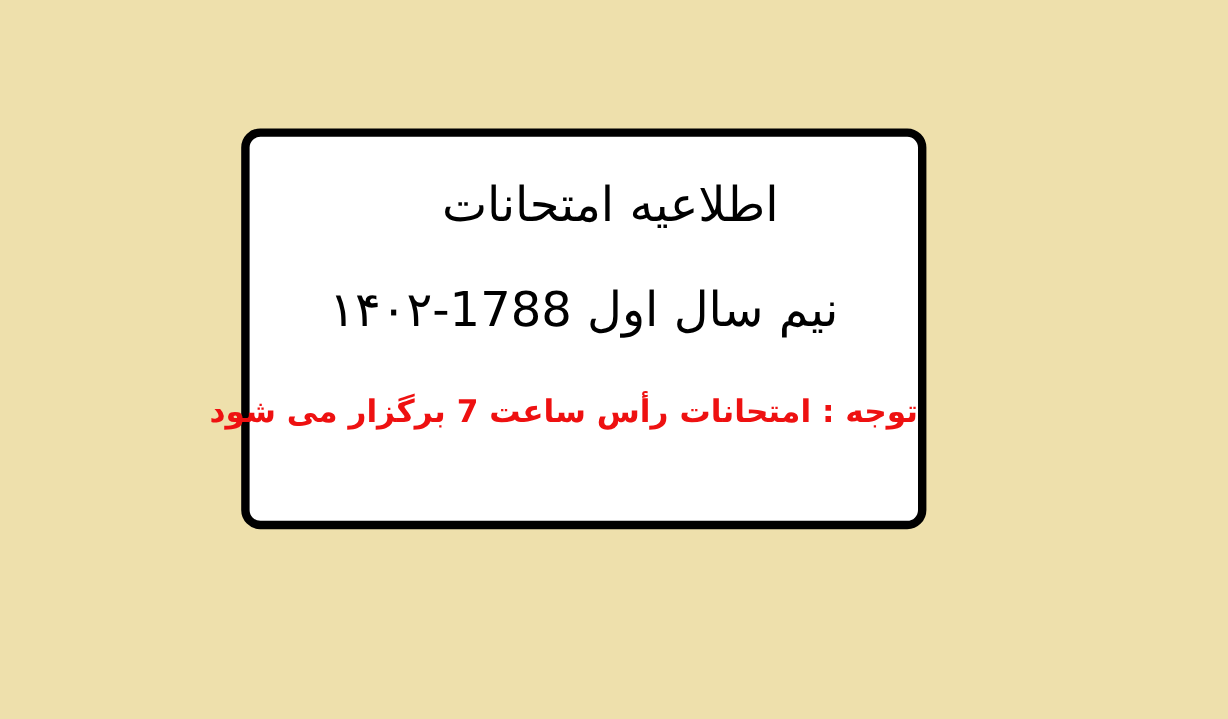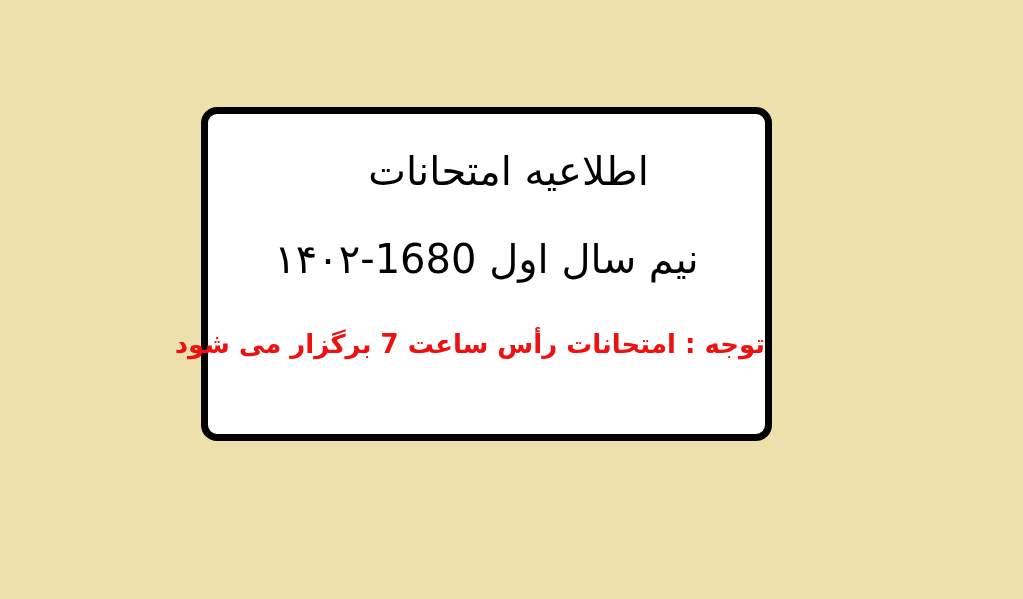--- a/index.html
+++ b/index.html
@@ -91,20 +91,20 @@
 </head>
 <body>
 
 <div id="announcement-page">
 
   <div id="notice-card">
     <div id="notice-body">
 
       <span class="notice-heading" id="notice-title">اطلاعیه امتحانات</span>
 
-      <span class="notice-heading" id="notice-term">نیم سال اول 1680-۱۴۰۲</span>
+      <span class="notice-heading" id="notice-term">نیم سال اول 1788-۱۴۰۲</span>
 
       <span id="notice-warning">توجه : امتحانات رأس ساعت 7 برگزار می شود</span>
 
     </div>
   </div>
 
 </div>
 
 </body></html>

